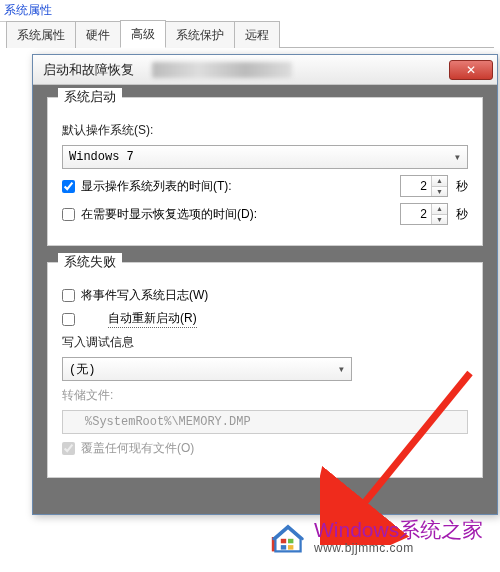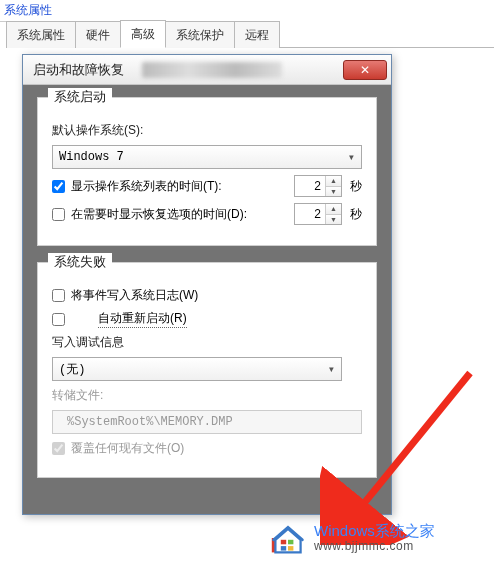--- a/index.html
+++ b/index.html
@@ -47,22 +47,22 @@
       background: #fff;
       border-bottom: 1px solid #fff;
       z-index: 2;
       margin-top: 14px;
     }
     .ptab:not(.active) { background: #f6f6f6; }
 
     .dialog {
       position: absolute;
       top: 54px;
-      left: 22px;
-      width: 370px;
+      left: 32px;
+      width: 466px;
       border: 1px solid #6b8aae;
       background: #f4f4f4;
       box-shadow: 2px 2px 8px rgba(0,0,0,.25);
     }
     .titlebar {
       height: 30px;
       background: linear-gradient(#fdfdfd, #e9e9e9);
       border-bottom: 1px solid #c5c5c5;
       display: flex;
       align-items: center;
@@ -169,21 +169,21 @@
       background: linear-gradient(#fff,#eee);
     }
     .spin-btns div:first-child { border-bottom: 1px solid #ccc; }
     .unit { margin-left: 8px; font-size: 12px; }
     .disabled, .disabled * { color: #999 !important; }
     .txt-field {
       width: 100%;
       height: 24px;
       border: 1px solid #ccc;
       background: #f6f6f6;
-      padding: 0 14px;
+      padding: 0 22px;
       font-family: Consolas, "Courier New", monospace;
       font-size: 12px;
       display: flex;
       align-items: center;
     }
     .link-dotted {
       border-bottom: 1px dotted #666;
       margin-left: 27px;
     }
 
@@ -207,21 +207,21 @@
     .logo-house {
       width: 36px;
       height: 36px;
       position: relative;
     }
     .logo-text {
       display: flex;
       flex-direction: column;
       line-height: 1.15;
     }
-    .logo-text .l1 { font-size: 15px; color: #3b82f6; font-weight: 500; }
+    .logo-text .l1 { font-size: 21px; color: #a21caf; font-weight: 500; }
     .logo-text .l2 { font-size: 12px; color: #555; letter-spacing: .5px; }
   </style>
 </head>
 <body>
 
 <div class="topbar">系统属性</div>
 
 <div class="parent-tabs">
   <div class="ptab">系统属性</div>
   <div class="ptab">硬件</div>

